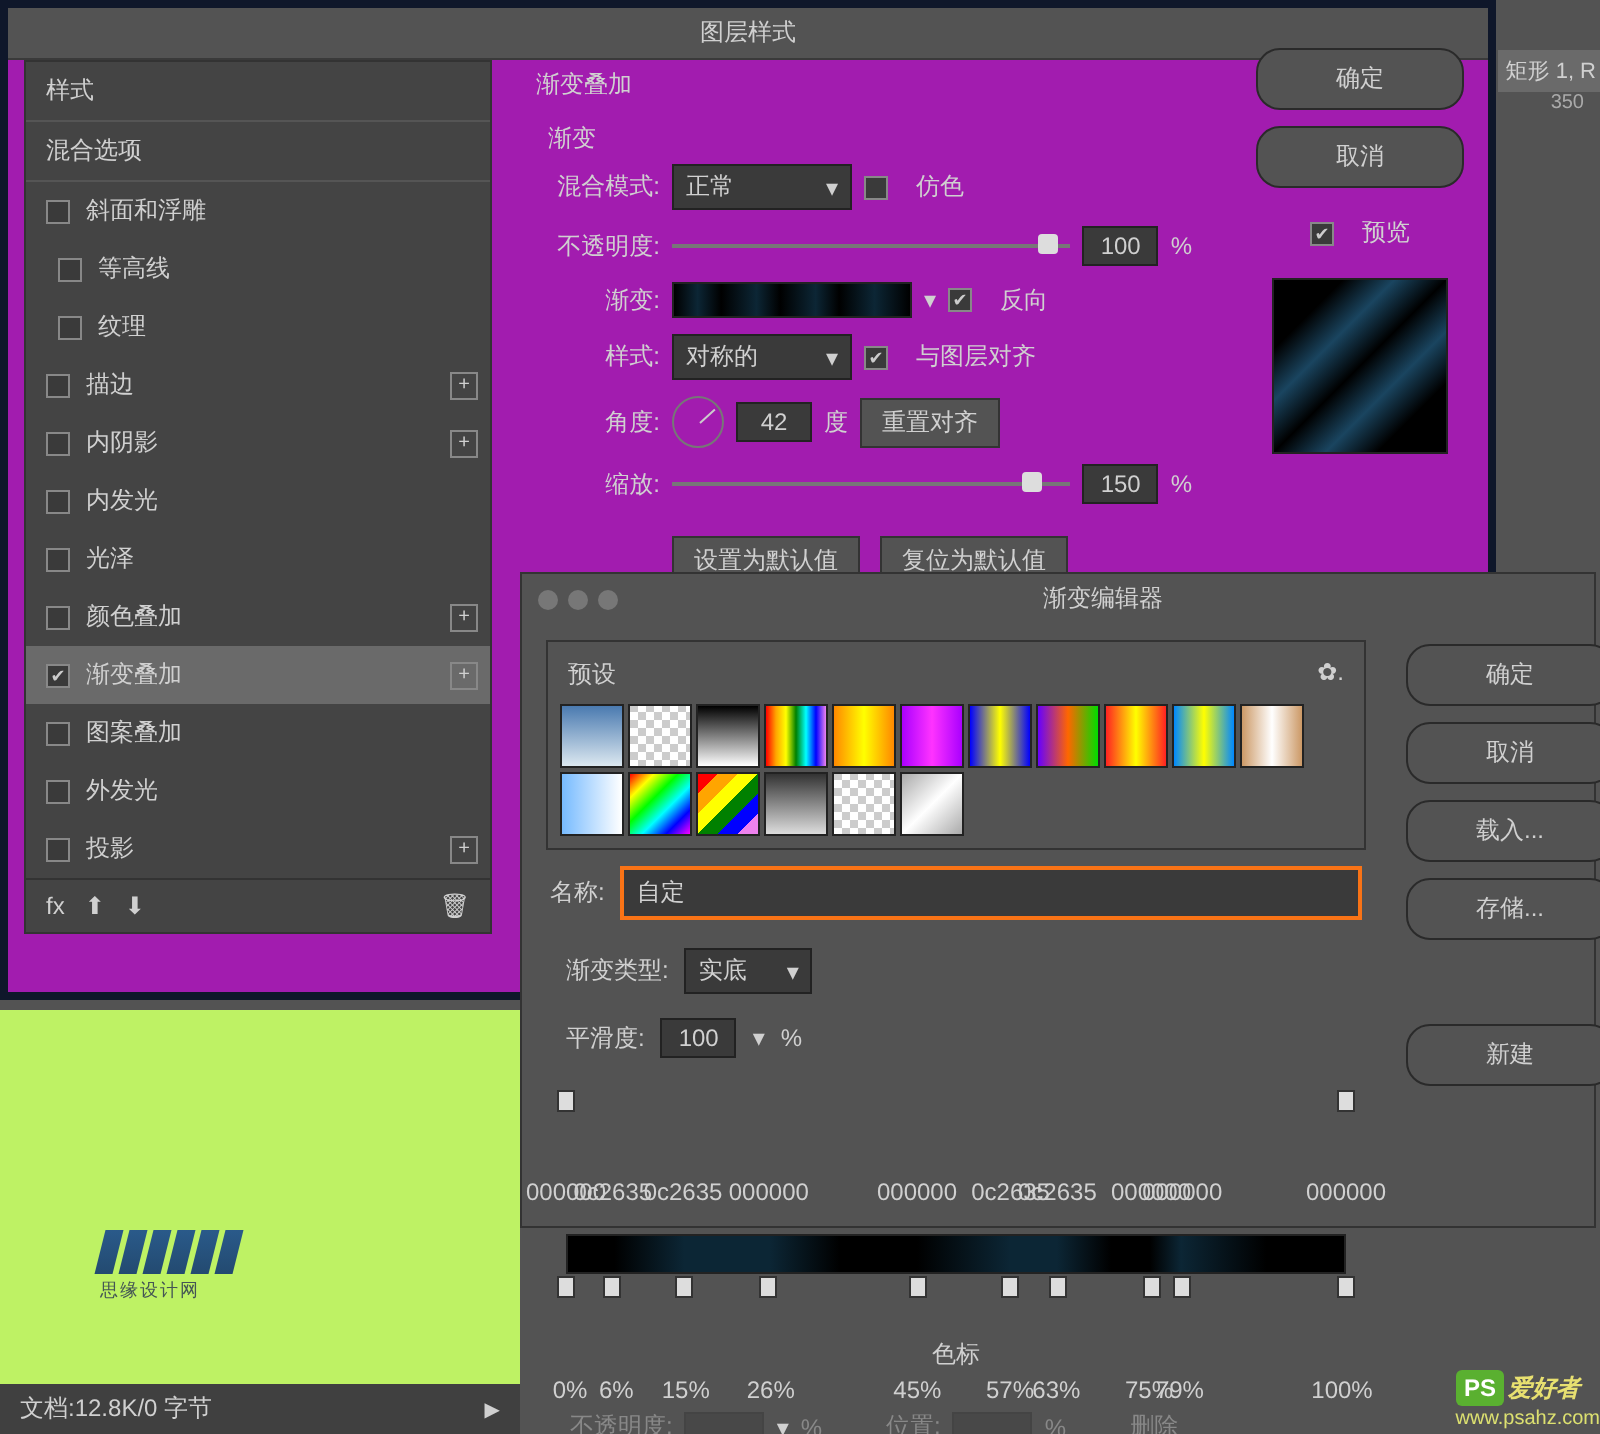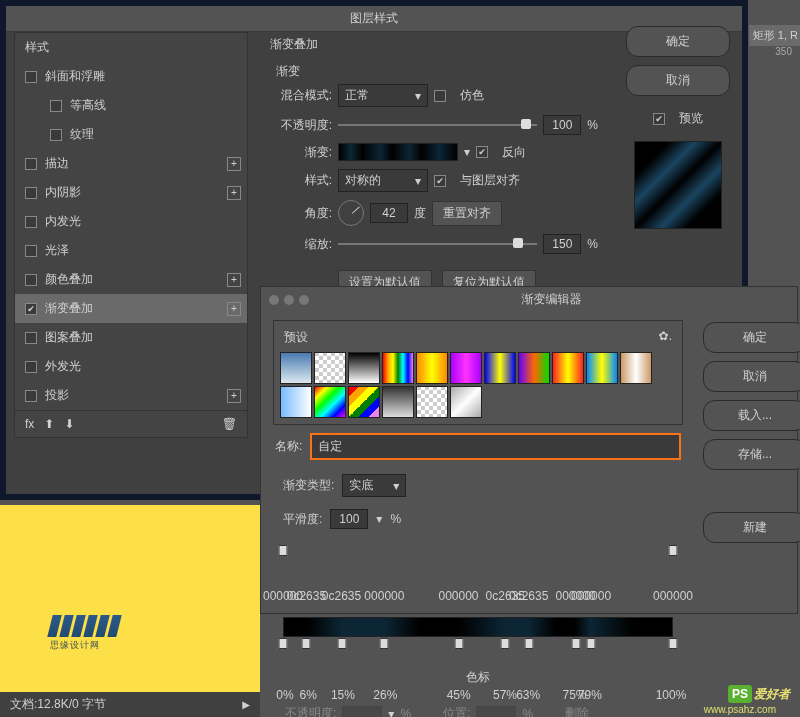--- a/index.html
+++ b/index.html
@@ -1,25 +1,25 @@
 <!DOCTYPE html>
 <html><head>
 <meta charset="utf-8">
 <style>
 * { box-sizing: border-box; margin: 0; padding: 0; font-family: "Microsoft YaHei", Arial, sans-serif; font-size: 12px; color: #d0d0d0; }
 body { background: #535353; width: 800px; height: 717px; overflow: hidden; position: relative; }
 
-.dialog1 { position: absolute; top: 0; left: 0; width: 748px; height: 500px; background: #404040; border: 6px solid #0f172a; }
+.dialog1 { position: absolute; top: 0; left: 0; width: 748px; height: 500px; background: #a21caf; border: 4px solid #0f172a; }
 .title-bar { background: #535353; text-align: center; padding: 4px; border-bottom: 1px solid #3a3a3a; }
 
 .left-panel { position: absolute; top: 26px; left: 8px; width: 234px; background: #444; border: 1px solid #333; }
 .lp-header { padding: 6px 10px; background: #444; }
 .lp-subhead { padding: 6px 10px; background: #444; border-top: 1px solid #555; border-bottom: 1px solid #555; }
 .lp-item { display: flex; align-items: center; padding: 6px 10px; position: relative; }
-.lp-item.indent { padding-left: 35px; }
+.lp-item.indent { padding-left: 16px; }
 .lp-item.active { background: #6a6a6a; }
 .plus-btn { position: absolute; right: 6px; width: 14px; height: 14px; border: 1px solid #888; display: flex; align-items: center; justify-content: center; font-size: 10px; cursor: pointer; }
 .chk { width: 12px; height: 12px; border: 1px solid #888; margin-right: 8px; display: inline-flex; align-items: center; justify-content: center; font-size: 9px; background: #3a3a3a; }
 .chk.checked::after { content: "✔"; color: #ccc; }
 .lp-footer { display: flex; align-items: center; padding: 6px 10px; border-top: 1px solid #333; gap: 10px; }
 .trash { margin-left: auto; }
 
 .center-panel { position: absolute; top: 26px; left: 256px; width: 350px; }
 .cp-title { padding: 4px 8px; }
 .cp-group { padding: 6px 14px; }
@@ -75,30 +75,30 @@
 .stops-title { text-align: center; padding: 2px; }
 .stops-row { display: flex; align-items: center; gap: 6px; padding: 3px 0; font-size: 11px; }
 .stops-row .lbl2 { color: #888; }
 .mini-field { width: 40px; height: 16px; border: 1px solid #444; background: #484848; }
 .percent-marks { position: relative; height: 14px; font-size: 10px; }
 .pm { position: absolute; transform: translateX(-50%); }
 
 .doc-footer { position: absolute; bottom: 0; left: 0; width: 260px; background: #404040; padding: 4px 10px; font-size: 11px; display: flex; align-items: center; }
 .footer-arrow { margin-left: auto; font-size: 10px; }
 
-.workspace { position: absolute; top: 505px; left: 0; width: 260px; height: 195px; background: #fde047; }
+.workspace { position: absolute; top: 505px; left: 0; width: 260px; height: 195px; background: #bef264; }
 .ws-mark { position: absolute; top: 110px; left: 50px; width: 100px; height: 36px; }
 .ws-bars { display: flex; gap: 3px; height: 22px; }
 .ws-bar { width: 9px; background: linear-gradient(#2a5a8a,#234a70); transform: skewX(-14deg); }
 .ws-text { font-size: 9px; color: #455; margin-top: 2px; letter-spacing: 1px; }
 
 .watermark { position: absolute; bottom: 14px; right: 10px; font-size: 15px; font-style: italic; font-weight: bold; }
 .wm-ps { background: #5ab030; color: #fff; padding: 2px 4px; border-radius: 3px; font-style: normal; margin-right: 2px; }
 .wm-cn { color: #e8e070; }
-.wm-url { position: absolute; bottom: 2px; right: 24px; font-size: 10px; color: #dce070; }
+.wm-url { position: absolute; bottom: 2px; right: 0; font-size: 10px; color: #dce070; }
 </style>
 </head>
 <body>
 
 <div class="workspace">
   <div class="ws-mark">
     <div class="ws-bars">
         <div class="ws-bar"></div>
         <div class="ws-bar"></div>
         <div class="ws-bar"></div>
@@ -111,20 +111,21 @@
 </div>
 
 <div class="layer-label">矩形 1, R</div>
 <div class="ruler-hint">350</div>
 
 <div class="dialog1">
   <div class="title-bar">图层样式</div>
 
   <div class="left-panel">
     <div class="lp-header">样式</div>
+    <div class="lp-subhead">混合选项</div>
     <div id="style-list">
         <div class="lp-item">
           <span class="chk"></span>
           <span>斜面和浮雕</span>
         </div>
         <div class="lp-item indent">
           <span class="chk"></span>
           <span>等高线</span>
         </div>
         <div class="lp-item indent">

